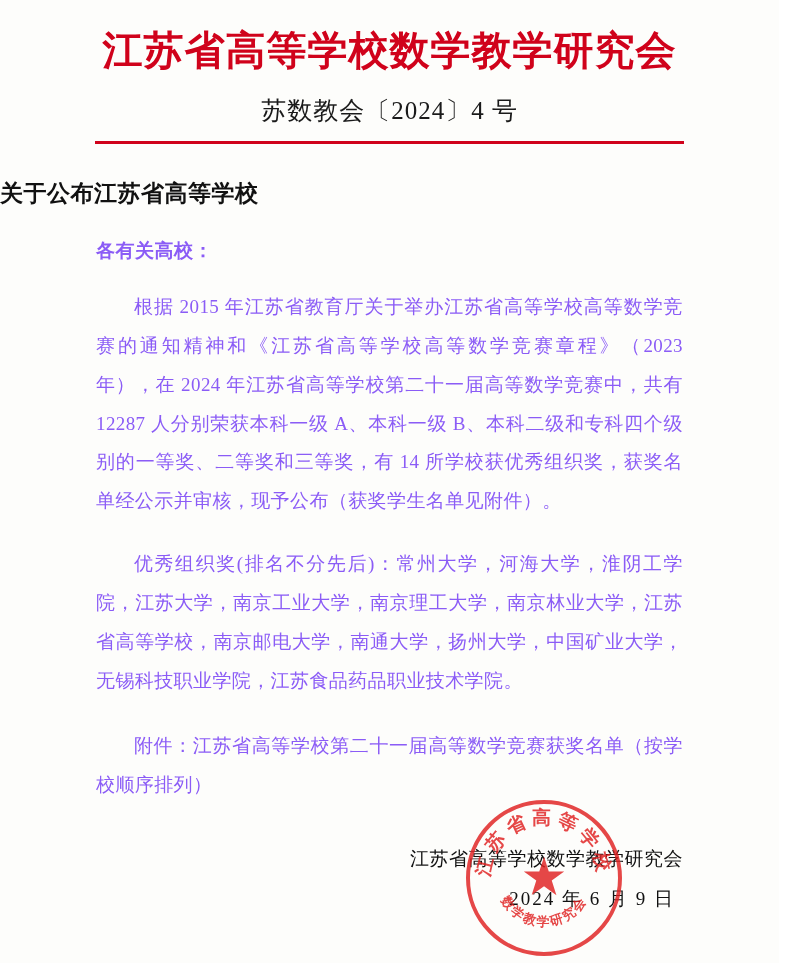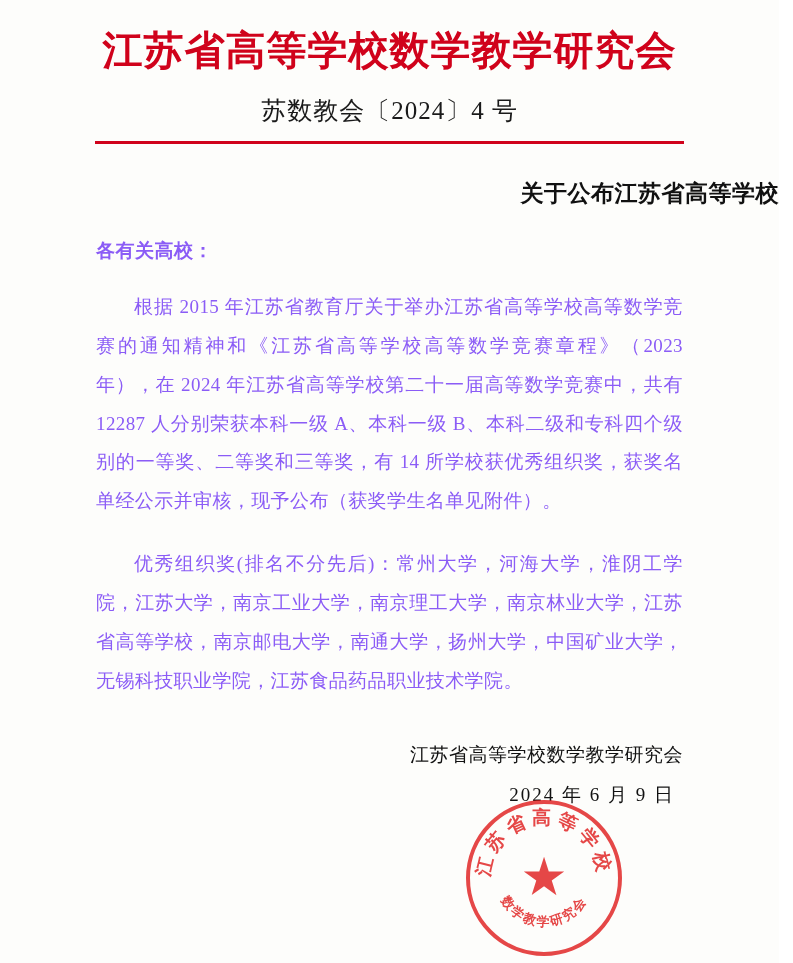--- a/index.html
+++ b/index.html
@@ -47,21 +47,21 @@
     letter-spacing: 1px;
   }
   .red-rule {
     margin: 14px 95px 0 95px;
     height: 3px;
     background: #d0021b;
   }
   
   .subject {
     margin-top: 28px;
-    text-align: right;
+    text-align: left;
     font-size: 23px;
     font-weight: bold;
     line-height: 1.9;
     color: #111;
     letter-spacing: 0.5px;
   }
   .subject .line2 {
     display: block;
   }
   
@@ -154,20 +154,21 @@
       <span class="line1">关于公布江苏省高等学校</span>
     </div>
 
     <div class="body-wrap">
       <div class="salutation">各有关高校：</div>
 
       <p class="para">根据 2015 年江苏省教育厅关于举办江苏省高等学校高等数学竞赛的通知精神和《江苏省高等学校高等数学竞赛章程》（2023 年），在 2024 年江苏省高等学校第二十一届高等数学竞赛中，共有 12287 人分别荣获本科一级 A、本科一级 B、本科二级和专科四个级别的一等奖、二等奖和三等奖，有 14 所学校获优秀组织奖，获奖名单经公示并审核，现予公布（获奖学生名单见附件）。</p>
 
       <p class="para">优秀组织奖(排名不分先后)：常州大学，河海大学，淮阴工学院，江苏大学，南京工业大学，南京理工大学，南京林业大学，江苏省高等学校，南京邮电大学，南通大学，扬州大学，中国矿业大学，无锡科技职业学院，江苏食品药品职业技术学院。</p>
 
+      <p class="para attachment">附件：江苏省高等学校第二十一届高等数学竞赛获奖名单（按学校顺序排列）</p>
     </div>
 
     <div class="sign-block">
       <div class="sign-org">江苏省高等学校数学教学研究会</div>
       <div class="sign-date">2024 年 6 月 9 日</div>
     </div>
 
     <div class="seal">
       <div class="seal-inner"></div>
       <svg width="156" height="156" viewBox="0 0 156 156" aria-hidden="true">

